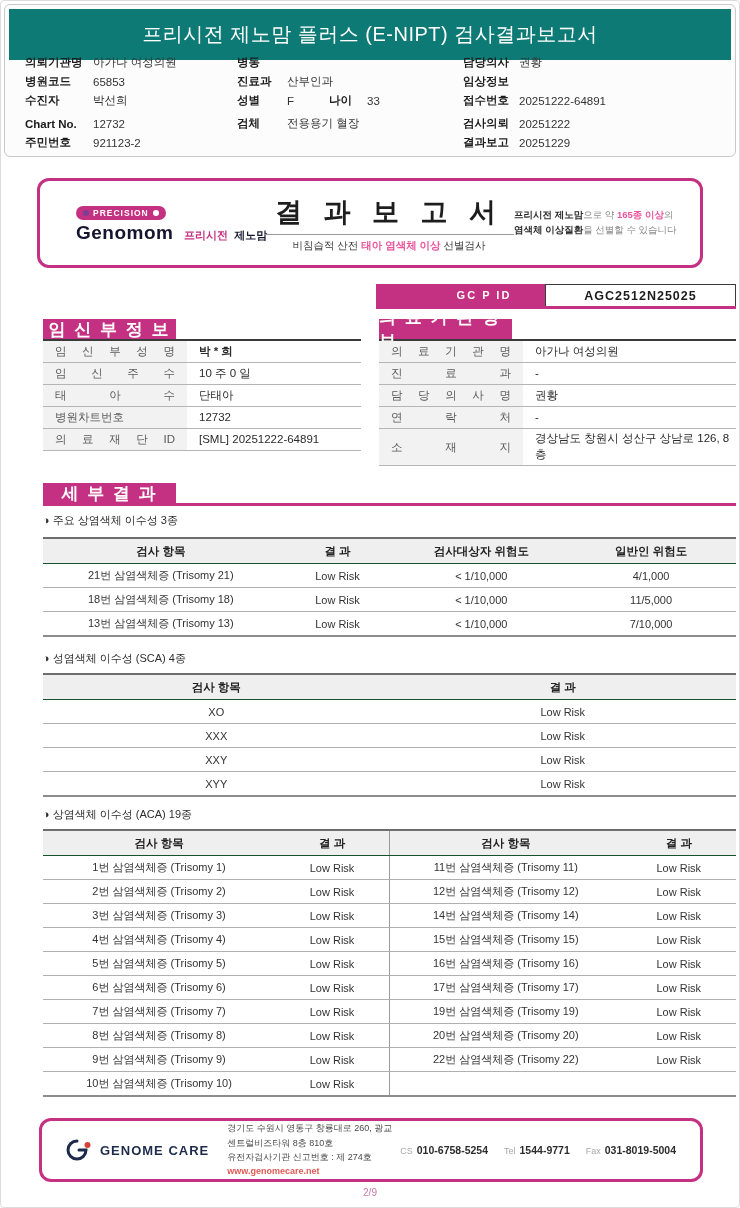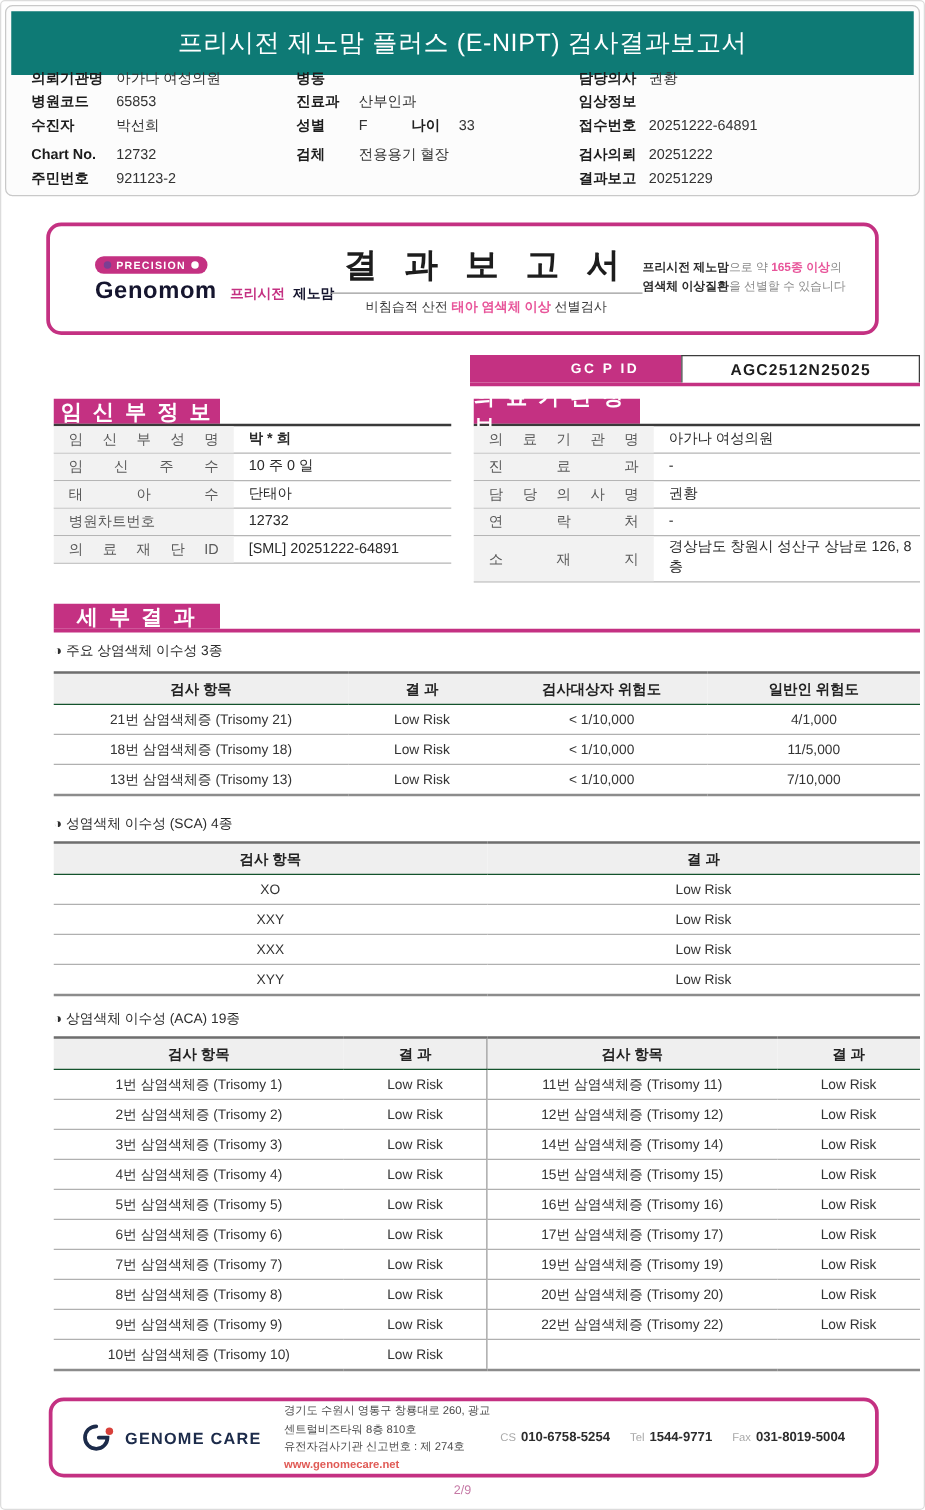--- a/index.html
+++ b/index.html
@@ -320,25 +320,25 @@
           <th>검사 항목</th>
           <th>결 과</th>
         </tr>
       </thead>
       <tbody>
         <tr>
           <td>XO</td>
           <td>Low Risk</td>
         </tr>
         <tr>
+          <td>XXX</td>
+          <td>Low Risk</td>
+        </tr>
+        <tr>
           <td>XXY</td>
-          <td>Low Risk</td>
-        </tr>
-        <tr>
-          <td>XXX</td>
           <td>Low Risk</td>
         </tr>
         <tr>
           <td>XYY</td>
           <td>Low Risk</td>
         </tr>
       </tbody>
     </table>
   </div>
 

